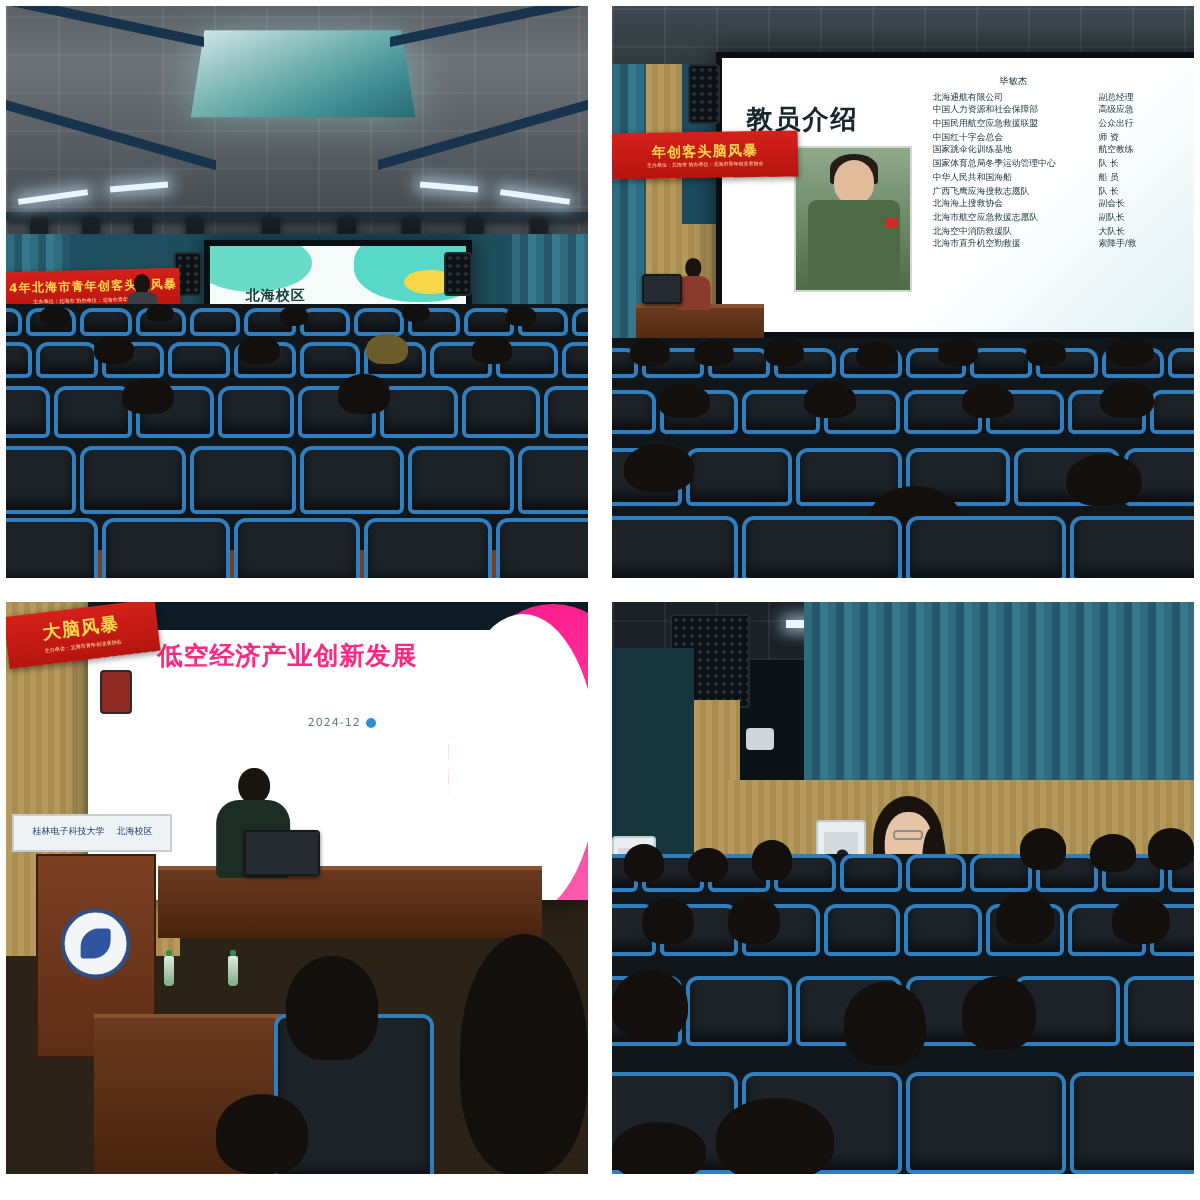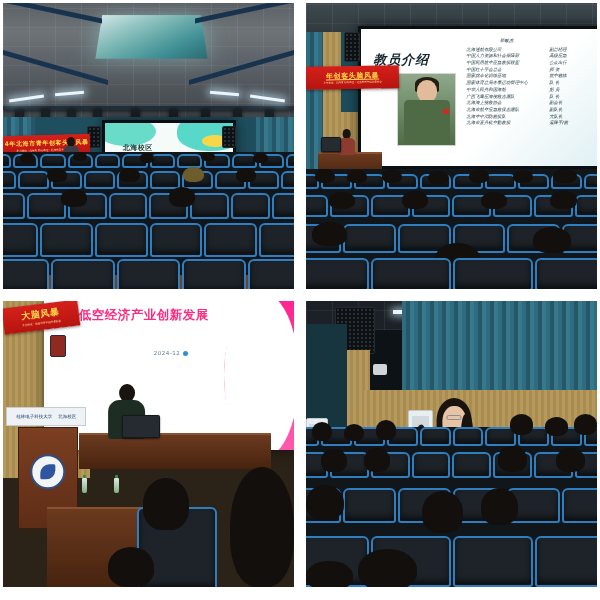--- a/index.html
+++ b/index.html
@@ -40,35 +40,35 @@
   .s1blobE{position:absolute;right:16%;bottom:4%;width:13%;height:17%;border-radius:50%;background:#ef6b8a;}
   .s1blobF{position:absolute;right:4%;bottom:8%;width:10%;height:14%;border-radius:50%;background:#3fc1e0;}
   .s1t1{position:absolute;left:14%;top:31%;font-size:7px;color:#17403c;font-weight:bold;letter-spacing:.5px;}
   .s1t2{position:absolute;left:11%;top:44%;font-size:8px;color:#123a4d;font-weight:bold;letter-spacing:.3px;}
   .s1bar{position:absolute;left:11%;top:60%;width:56%;height:16%;background:#35cfb4;opacity:.85;border-radius:2px;}
   .s1bar i{position:absolute;left:6%;top:14%;display:block;width:74%;height:2px;background:rgba(255,255,255,.8);}
   .s1bar i:nth-child(2){top:40%;width:62%;}
   .s1bar i:nth-child(3){top:66%;width:68%;}
 
   
-  .slide2{position:absolute;inset:0;background:linear-gradient(135deg,#ffffff 60%,#dff0f3);font-style:italic;}
+  .slide2{position:absolute;inset:0;background:linear-gradient(135deg,#ffffff 60%,#dff0f3);}
   .s2title{position:absolute;left:5%;top:16%;font-size:13px;font-weight:bold;color:#17272e;letter-spacing:1px;}
   .s2photo{position:absolute;left:15%;top:32%;width:24%;height:52%;background:linear-gradient(180deg,#8fa98a,#4e6c46);border:1px solid #cfd8d3;}
   .s2photo .head{position:absolute;left:33%;top:9%;width:34%;height:30%;border-radius:50% 50% 45% 45%;background:#e2bb9a;}
   .s2photo .hair{position:absolute;left:29%;top:5%;width:42%;height:20%;border-radius:50% 50% 10% 10%;background:#241c16;}
   .s2photo .body{position:absolute;left:10%;top:37%;width:80%;height:62%;background:#4f6b46;border-radius:10% 10% 0 0;}
   .s2photo .flag{position:absolute;right:12%;top:50%;width:9%;height:7%;background:#cf2b25;}
   .s2name{position:absolute;left:58%;top:7%;font-size:4.6px;color:#16303a;}
   .s2list{position:absolute;left:44%;top:13%;width:56%;font-size:4.4px;line-height:1.52;color:#16303a;}
   .s2row{display:flex;white-space:nowrap;}
   .s2org{flex:0 0 62%;}
   .s2role{flex:0 0 38%;}
 
   
-  .slide3{position:absolute;inset:0;background:#ffffff;}
+  .slide3{position:absolute;inset:0;background:#ffffff;margin-top:14px;}
   .s3title{position:absolute;left:14%;top:4%;font-size:12.5px;font-weight:bold;color:#ff2a7f;letter-spacing:.5px;white-space:nowrap;}
   .s3date{position:absolute;left:44%;top:33%;font-size:5.5px;color:#5b7b95;letter-spacing:.5px;}
   .s3dot{display:inline-block;width:5px;height:5px;border-radius:50%;background:#2f8fd6;vertical-align:middle;margin-left:3px;}
   .s3arc{position:absolute;right:-14%;top:-10%;width:42%;height:120%;border-radius:50%;
     background:linear-gradient(180deg,#ff1f8f,#ff5fb0);}
   .s3arc2{position:absolute;right:-2%;top:-6%;width:30%;height:112%;border-radius:50%;background:#ffffff;}
 
   
   .banner{position:absolute;background:linear-gradient(180deg,#d5201b,#b6140f);box-shadow:0 1px 3px rgba(0,0,0,.45);
     display:flex;flex-direction:column;align-items:center;justify-content:center;overflow:hidden;}
@@ -325,21 +325,21 @@
                 <span class="s2org">北海市直升机空勤救援</span>
                 <span class="s2role">索降手/救</span>
               </div>
           </div>
         </div>
       </div>
 
       <div class="spk-box" style="left:13%;top:10%;width:5%;height:10%;"></div>
 
       <div class="banner" style="left:0;top:22%;width:32%;height:8%;transform:rotate(-1deg);">
-        <span class="b1" style="font-size:7px;text-decoration:underline;">年创客头脑风暴</span>
+        <span class="b1" style="font-size:7px;">年创客头脑风暴</span>
         <span class="b2" style="font-size:2.5px;">主办单位：北海市  协办单位：北海市青年创业者协会</span>
       </div>
 
       <div class="desk" style="left:4%;top:52%;width:22%;height:8%;"></div>
       <div class="speaker" style="left:11%;top:44%;width:6%;height:9%;">
         <div class="h" style="width:50%;height:38%;"></div>
         <div class="t" style="top:34%;width:100%;height:68%;background:#8c3b2e;"></div>
       </div>
       <div class="laptop" style="left:5%;top:47%;width:7%;height:5%;"></div>
 

